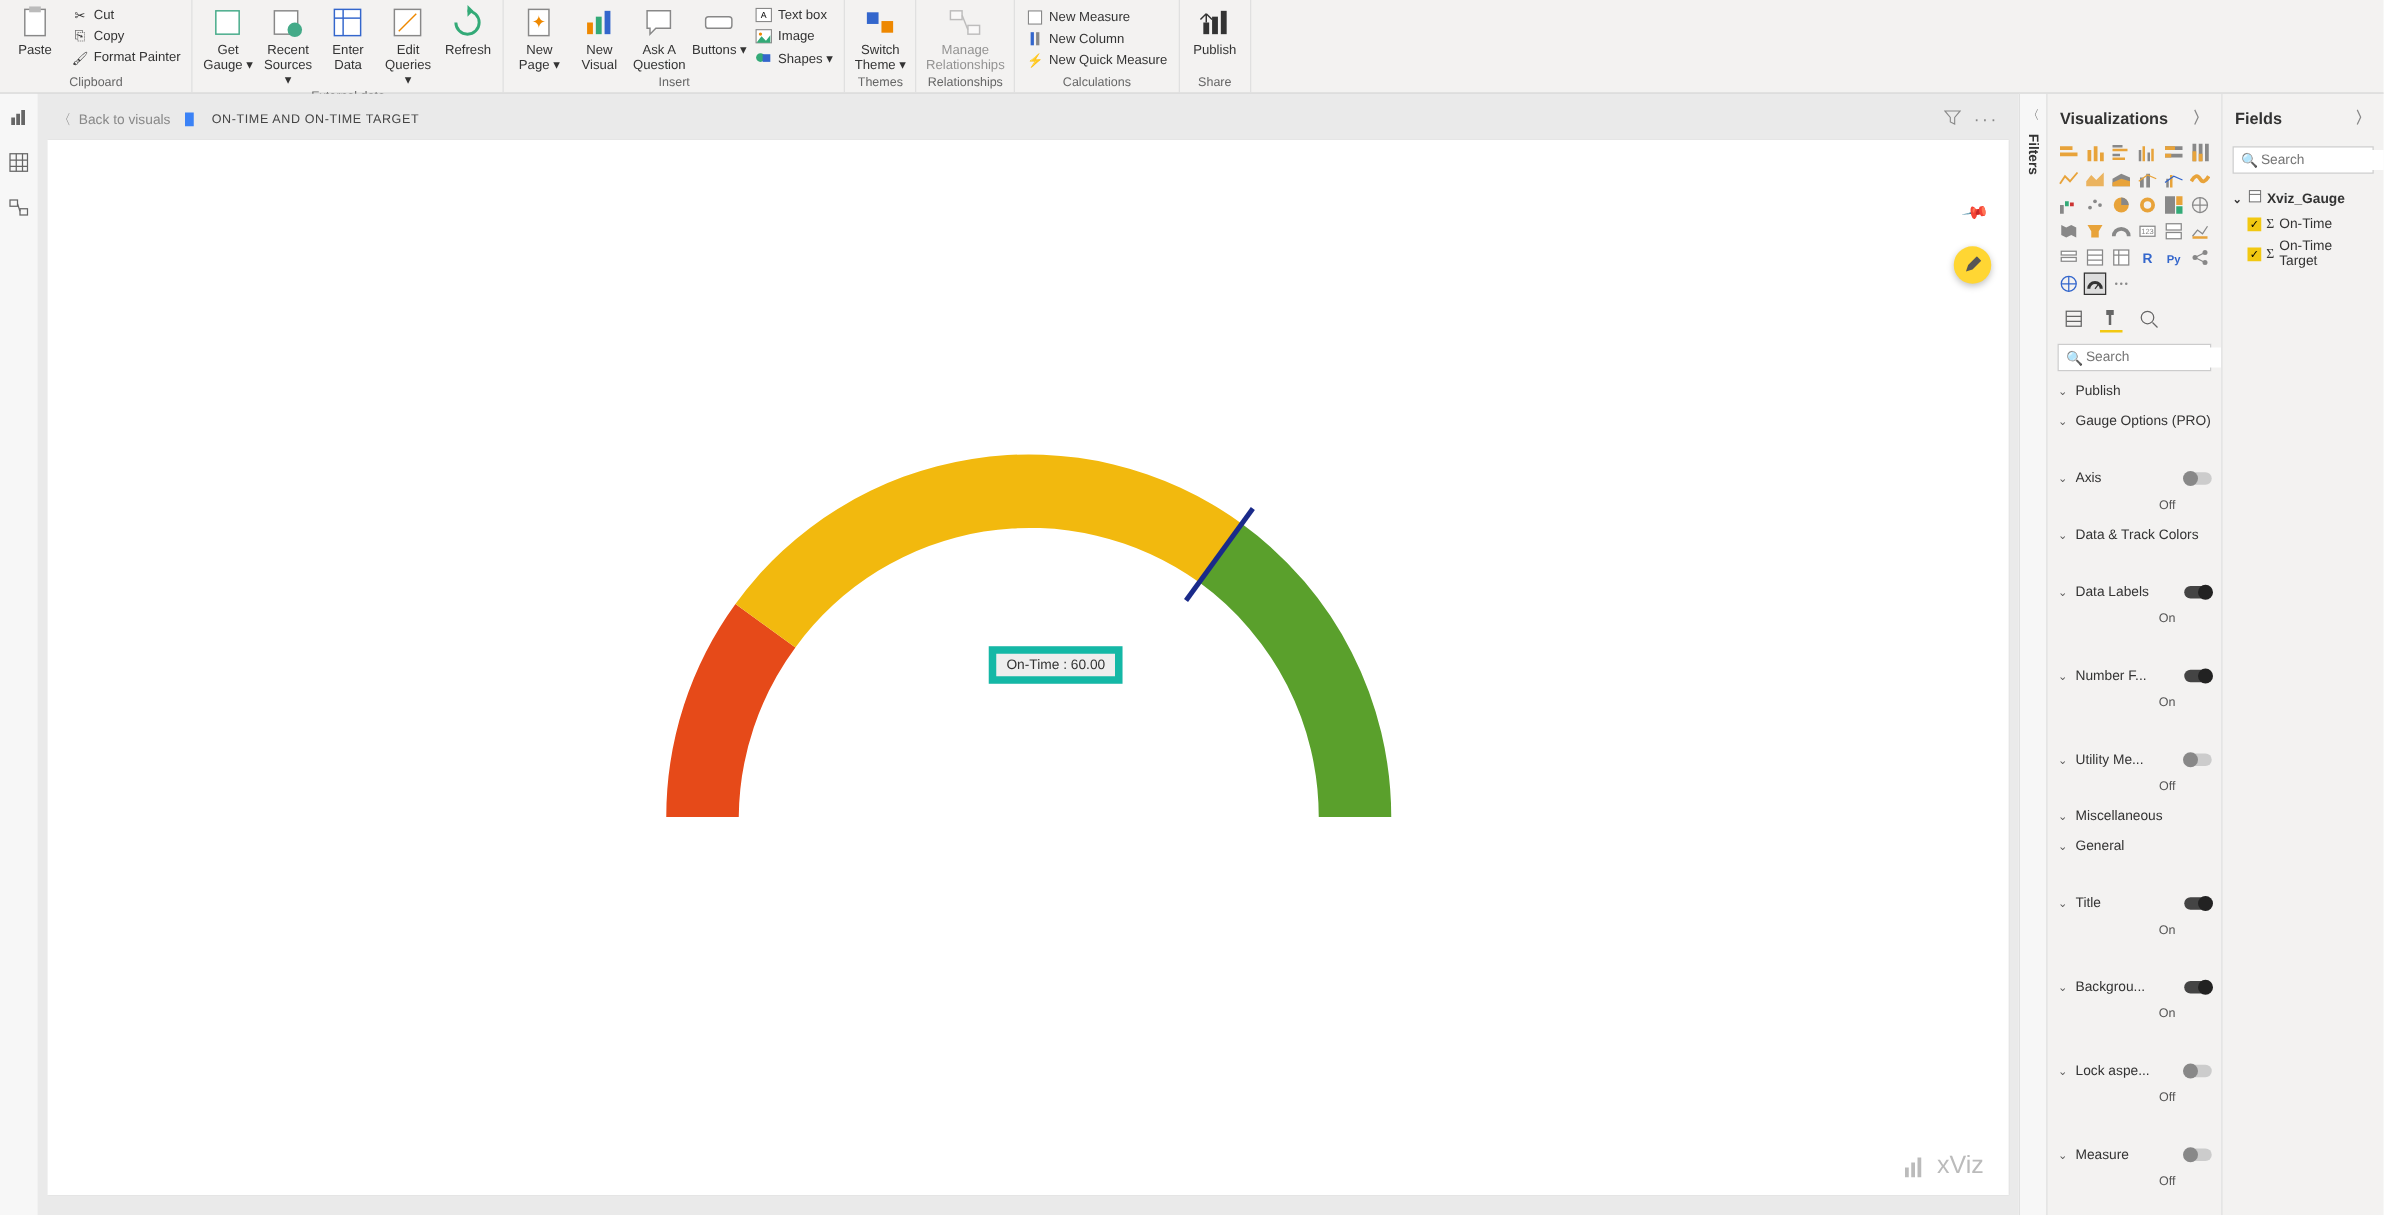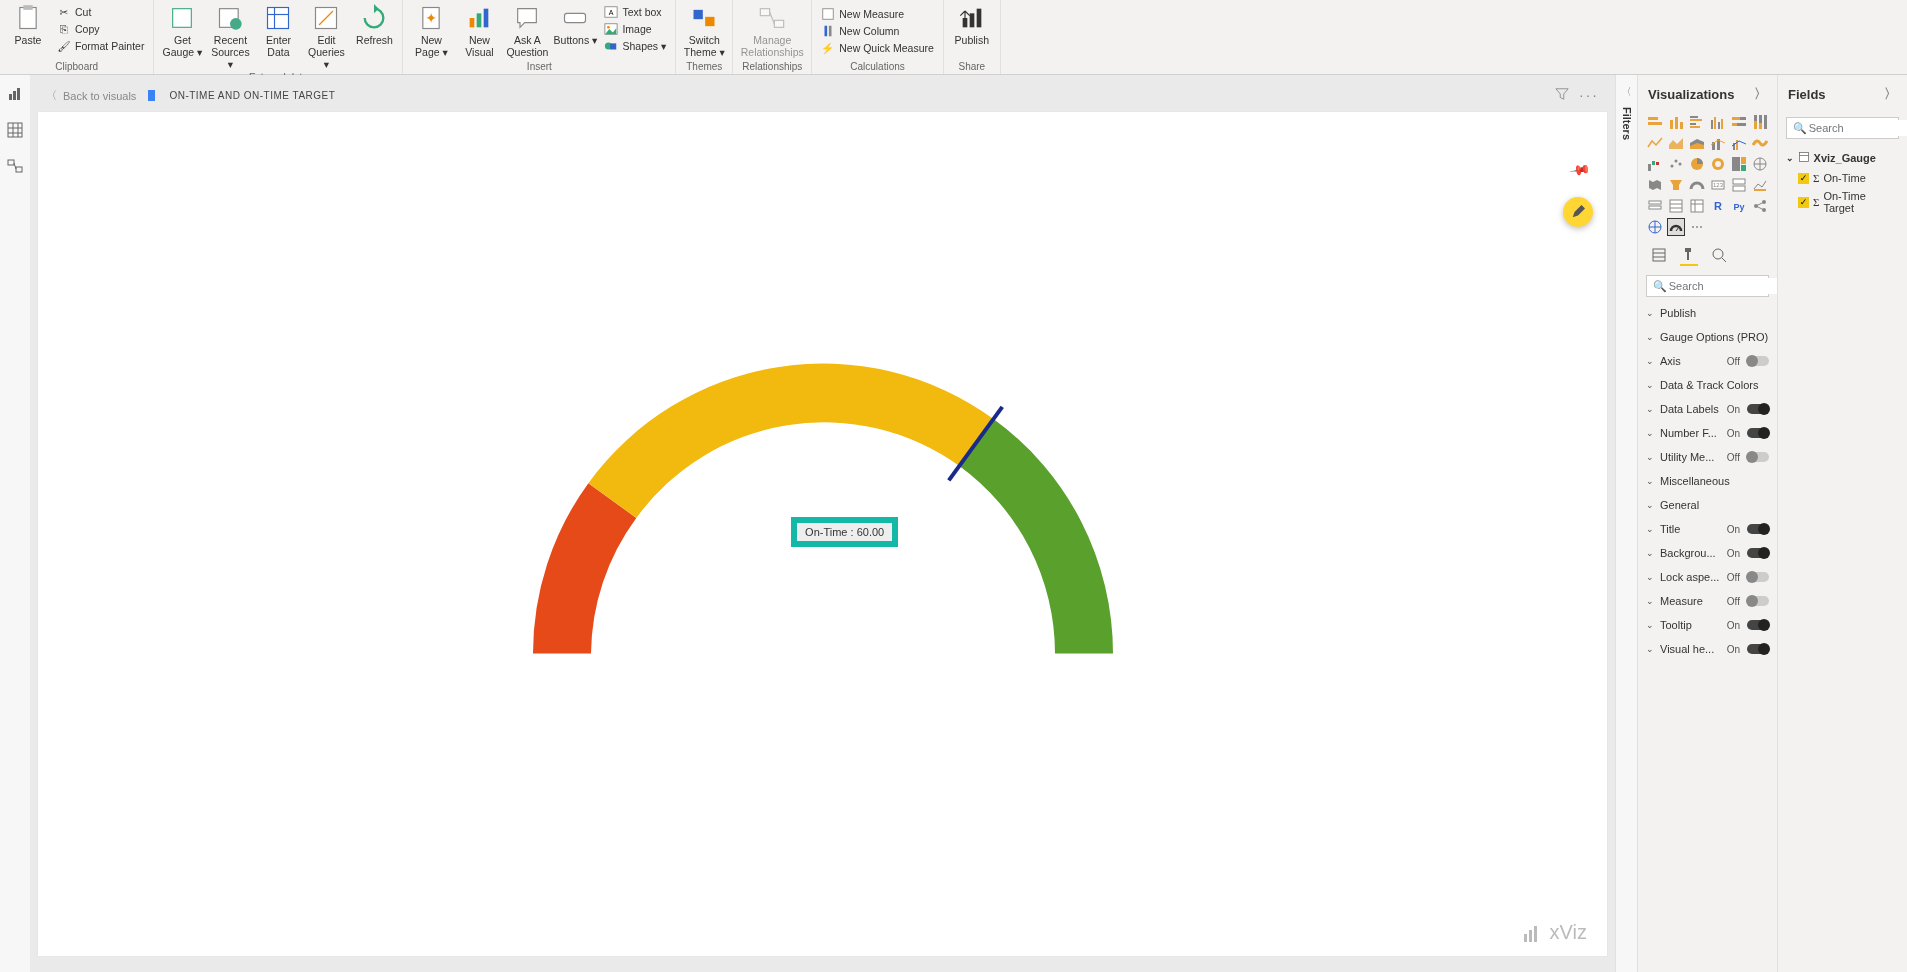--- a/index.html
+++ b/index.html
@@ -231,21 +231,21 @@
       padding: 6px 8px;
       font-size: 11px;
       cursor: pointer;
       gap: 4px;
     }
     .chev { font-size: 9px; color: #555; width: 10px; }
     .format-label {
       flex: 1; white-space: nowrap; overflow: hidden;
       text-overflow: ellipsis;
     }
-    .toggle-state { font-size: 10px; color: #555; margin-right: 3px; }
+    .toggle-state { font-size: 10px; color: #555; margin-right: 3px; margin-top: 44px; }
     .toggle {
       width: 22px; height: 10px; background: #999;
       border-radius: 6px; position: relative;
     }
     .toggle::after {
       content: ""; position: absolute; top: -1px;
       width: 12px; height: 12px; background: #555;
       border-radius: 50%;
     }
     .toggle.on { background: #444; }

